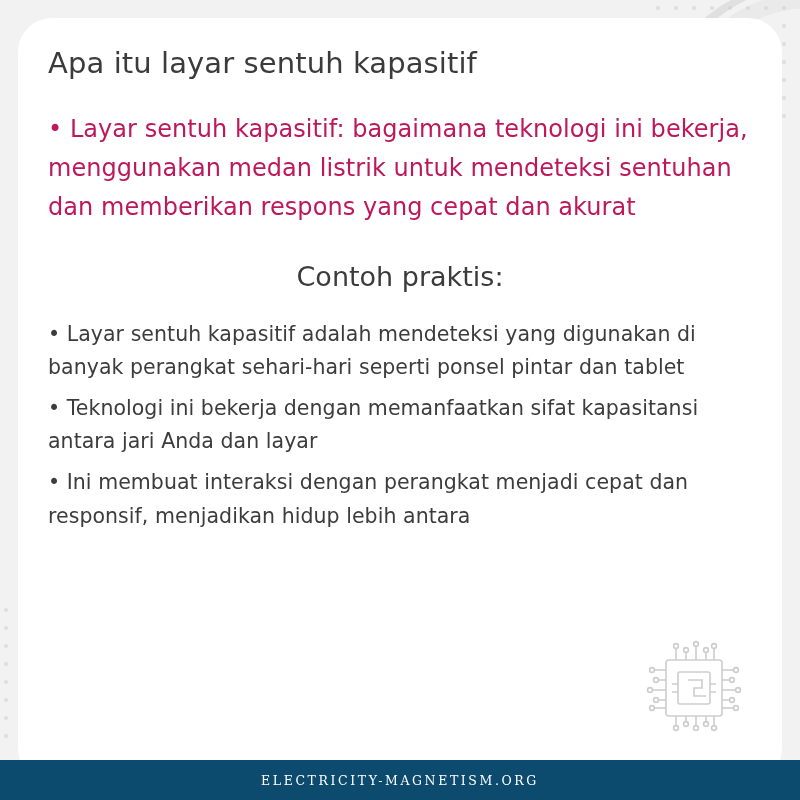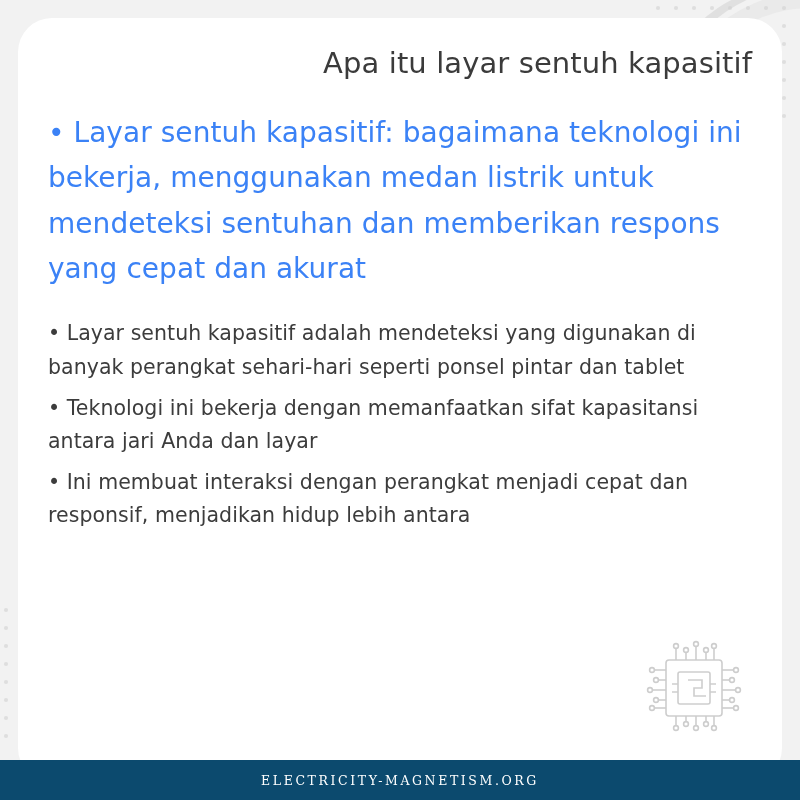--- a/index.html
+++ b/index.html
@@ -63,32 +63,32 @@
   }
   .content {
     position: absolute;
     left: 0;
     top: 0;
     width: 764px;
     padding: 0 30px;
     box-sizing: border-box;
   }
   .title {
-    text-align: right;
+    text-align: left;
     font-size: 29px;
     color: #3b3b3b;
     font-weight: 400;
     margin: 28px 0 0 0;
     letter-spacing: 0.1px;
   }
   .intro {
     margin: 30px 0 0 0;
-    font-size: 28px;
+    font-size: 24px;
     line-height: 1.62;
-    color: #3b82f6;
+    color: #be185d;
     letter-spacing: 0.05px;
   }
   .subtitle {
     text-align: center;
     font-size: 27px;
     color: #3b3b3b;
     font-weight: 400;
     margin: 34px 0 0 0;
   }
   .bullets {
@@ -211,20 +211,21 @@
       <circle cx="6" cy="134" r="2.1"></circle>
         <circle cx="24" cy="134" r="2.1"></circle>
         <circle cx="42" cy="134" r="2.1"></circle>
     </g>
   </svg>
 
   <div class="card">
     <div class="content">
       <h1 class="title">Apa itu layar sentuh kapasitif</h1>
       <p class="intro">• Layar sentuh kapasitif: bagaimana teknologi ini bekerja, menggunakan medan listrik untuk mendeteksi sentuhan dan memberikan respons yang cepat dan akurat</p>
+      <h2 class="subtitle">Contoh praktis:</h2>
       <ul class="bullets">
         <li>• Layar sentuh kapasitif adalah mendeteksi yang digunakan di banyak perangkat sehari-hari seperti ponsel pintar dan tablet</li>
         <li>• Teknologi ini bekerja dengan memanfaatkan sifat kapasitansi antara jari Anda dan layar</li>
         <li>• Ini membuat interaksi dengan perangkat menjadi cepat dan responsif, menjadikan hidup lebih antara</li>
       </ul>
     </div>
   </div>
 
   <svg class="chip-icon" viewBox="0 0 100 92">
     <g stroke="#bdbdbd" stroke-width="1.6" fill="none">

